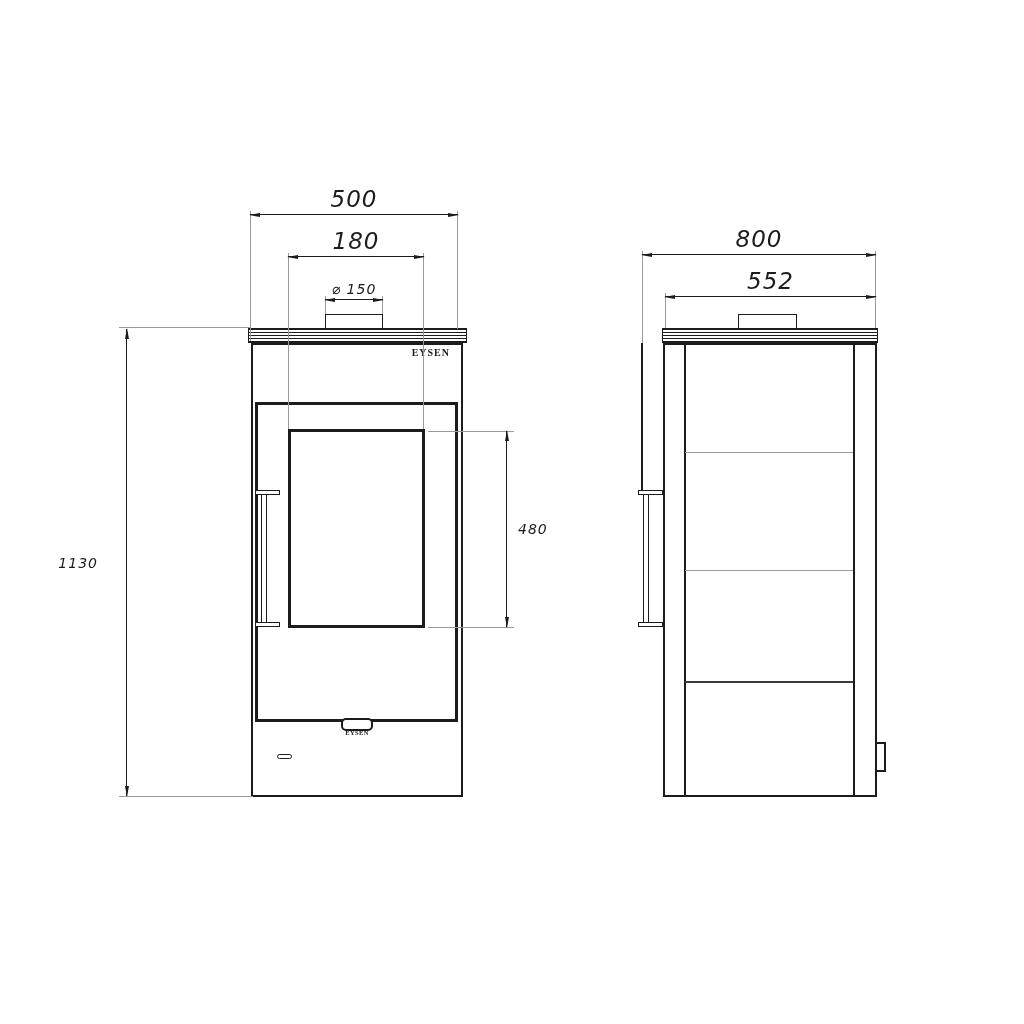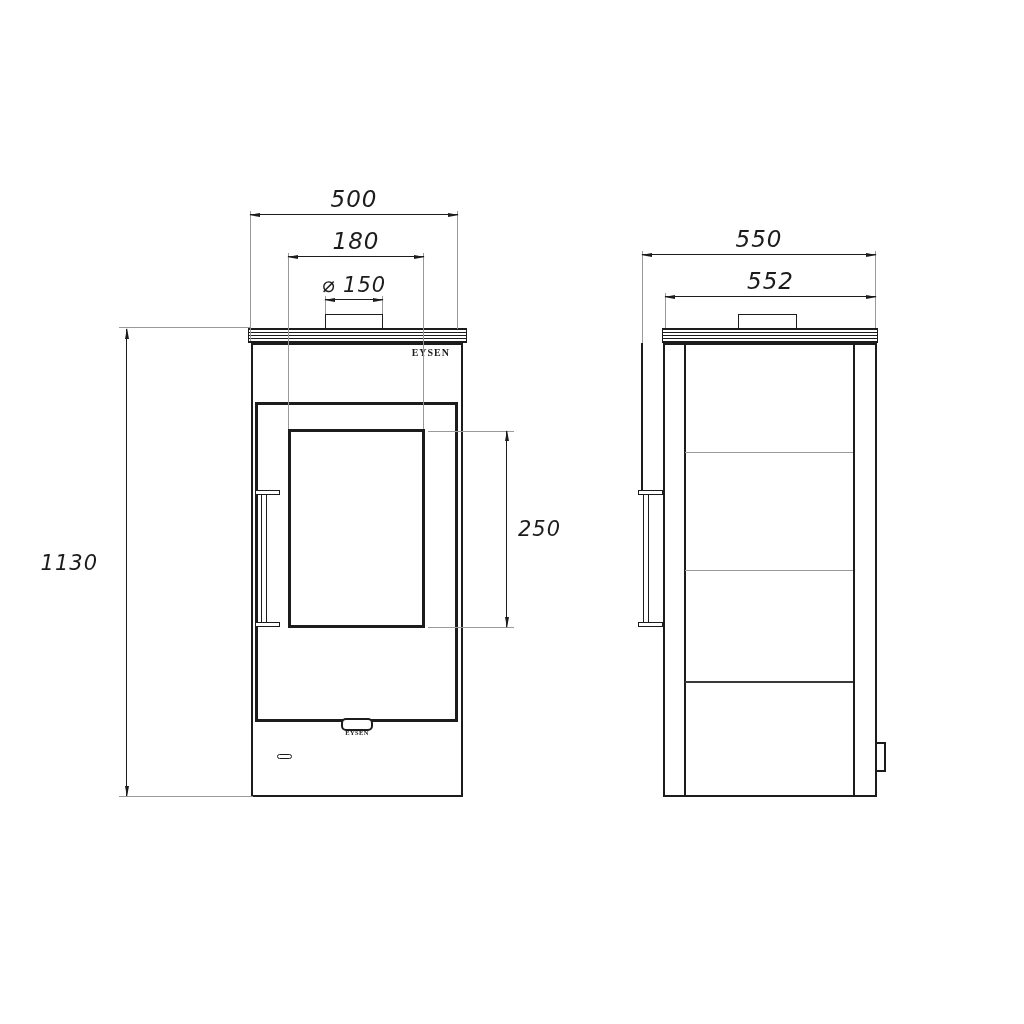--- a/index.html
+++ b/index.html
@@ -28,21 +28,21 @@
   .dimv{position:absolute;width:0;}
   .dimv .line{position:absolute;top:0;bottom:0;left:-0.6px;border-left:1.2px solid #1c1c1c;}
   .dimv .ar-t{position:absolute;top:-1px;left:-2.5px;width:0;height:0;
               border-left:2.5px solid transparent;border-right:2.5px solid transparent;border-bottom:11px solid #1c1c1c;}
   .dimv .ar-b{position:absolute;bottom:-1px;left:-2.5px;width:0;height:0;
               border-left:2.5px solid transparent;border-right:2.5px solid transparent;border-top:11px solid #1c1c1c;}
   .dimv .lbl-left{position:absolute;right:29px;top:50%;transform:translateY(-50%);white-space:nowrap;}
   .dimv .lbl-right{position:absolute;left:11px;top:50%;transform:translateY(-50%);white-space:nowrap;}
   .dim-txt{font-style:italic;font-weight:400;letter-spacing:1px;color:#1c1c1c;}
   .sz-big{font-size:23px;}
-  .sz-mid{font-size:21px;}
+  .sz-mid{font-size:14px;}
   
   .brand{font-family:"Liberation Serif","DejaVu Serif",serif;font-weight:bold;color:#1c1c1c;}
   .badge{position:absolute;box-sizing:border-box;border:2px solid #1c1c1c;border-radius:5px;
          background:#fff;text-align:center;}
   .handle-bar{position:absolute;box-sizing:border-box;border:1.2px solid #1c1c1c;background:#fff;}
   .bracket{position:absolute;box-sizing:border-box;border:1.5px solid #1c1c1c;background:#fff;}
   .vent{position:absolute;box-sizing:border-box;border:1.5px solid #1c1c1c;border-radius:3px;background:#fff;}
   .tab{position:absolute;box-sizing:border-box;border:2px solid #1c1c1c;background:#fff;}
 </style>
 </head>
@@ -110,21 +110,21 @@
       <div class="line"></div>
       <div class="ar-t"></div>
       <div class="ar-b"></div>
       <div class="lbl-left dim-txt sz-mid">1130</div>
     </div>
 
     <div class="dimv" style="left:507px;top:431px;height:196px;">
       <div class="line"></div>
       <div class="ar-t"></div>
       <div class="ar-b"></div>
-      <div class="lbl-right dim-txt sz-mid">250</div>
+      <div class="lbl-right dim-txt sz-mid">480</div>
     </div>
   </div>
 
   <div>
 
     <div class="box thin" style="left:738px;top:314px;width:59px;height:15px;"></div>
 
     <div class="plate" style="left:662px;top:328px;width:216px;height:15px;"></div>
 
     <div class="box" style="left:663px;top:343px;width:214px;height:454px;"></div>
@@ -145,21 +145,21 @@
     <div class="tab" style="left:875px;top:742px;width:11px;height:30px;"></div>
 
     <div class="grey-line" style="left:642px;top:251px;width:1px;height:92px;"></div>
     <div class="grey-line" style="left:665px;top:293px;width:1px;height:35px;"></div>
     <div class="grey-line" style="left:875px;top:251px;width:1px;height:77px;"></div>
 
     <div class="dimh" style="left:642px;top:255px;width:234px;">
       <div class="line"></div>
       <div class="ar-l"></div>
       <div class="ar-r"></div>
-      <div class="lbl dim-txt sz-big">550</div>
+      <div class="lbl dim-txt sz-big">800</div>
     </div>
 
     <div class="dimh" style="left:665px;top:297px;width:211px;">
       <div class="line"></div>
       <div class="ar-l"></div>
       <div class="ar-r"></div>
       <div class="lbl dim-txt sz-big">552</div>
     </div>
   </div>
 

